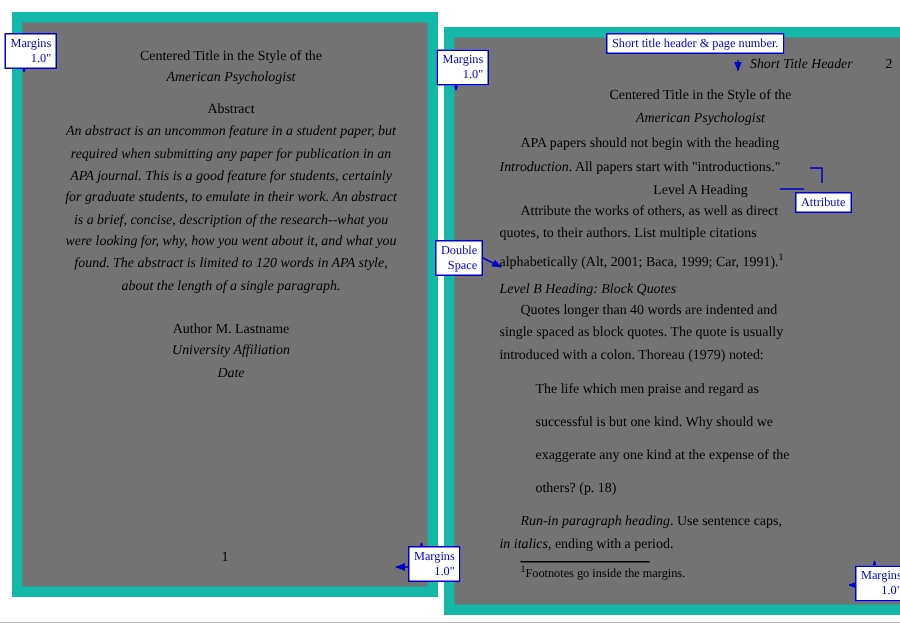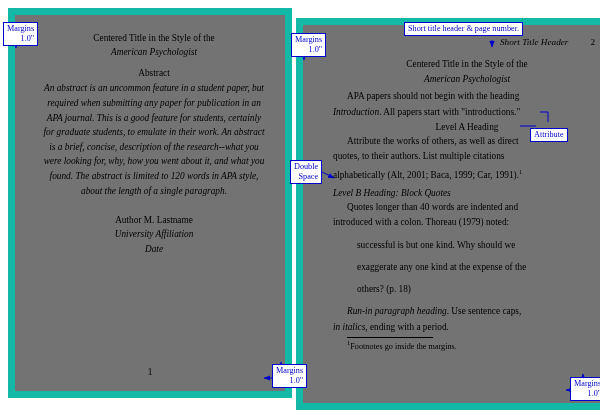--- a/index.html
+++ b/index.html
@@ -207,24 +207,26 @@
     <div class="rtext" style="margin-top:2px;">
       <p class="indent">Attribute the works of others, as well as direct</p>
       <p>quotes, to their authors.  List multiple citations</p>
       <p><span>alphabetically (Alt, 2001; Baca, 1999; Car, 1991).</span><span class="sup">1</span></p>
     </div>
 
     <p class="lvlB" style="margin-top:4px;">Level B Heading:  Block Quotes</p>
 
     <div class="rtext" style="margin-top:2px;">
       <p class="indent">Quotes longer than 40 words are indented and</p>
+      <p>single spaced as block quotes.  The quote is usually</p>
       <p>introduced with a colon.  Thoreau (1979) noted:</p>
     </div>
 
     <div class="blockquote" style="margin-top:5px;">
+      <p>The life which men praise and regard as</p>
       <p>successful is but one kind.  Why should we</p>
       <p>exaggerate any one kind at the expense of the</p>
       <p>others? (p. 18)</p>
     </div>
 
     <div class="rtext" style="margin-top:6px;">
       <p class="indent"><span class="ital">Run-in paragraph heading</span><span>.  Use sentence caps,</span></p>
       <p><span class="ital">in italics</span><span>, ending with a period.</span></p>
     </div>
 

